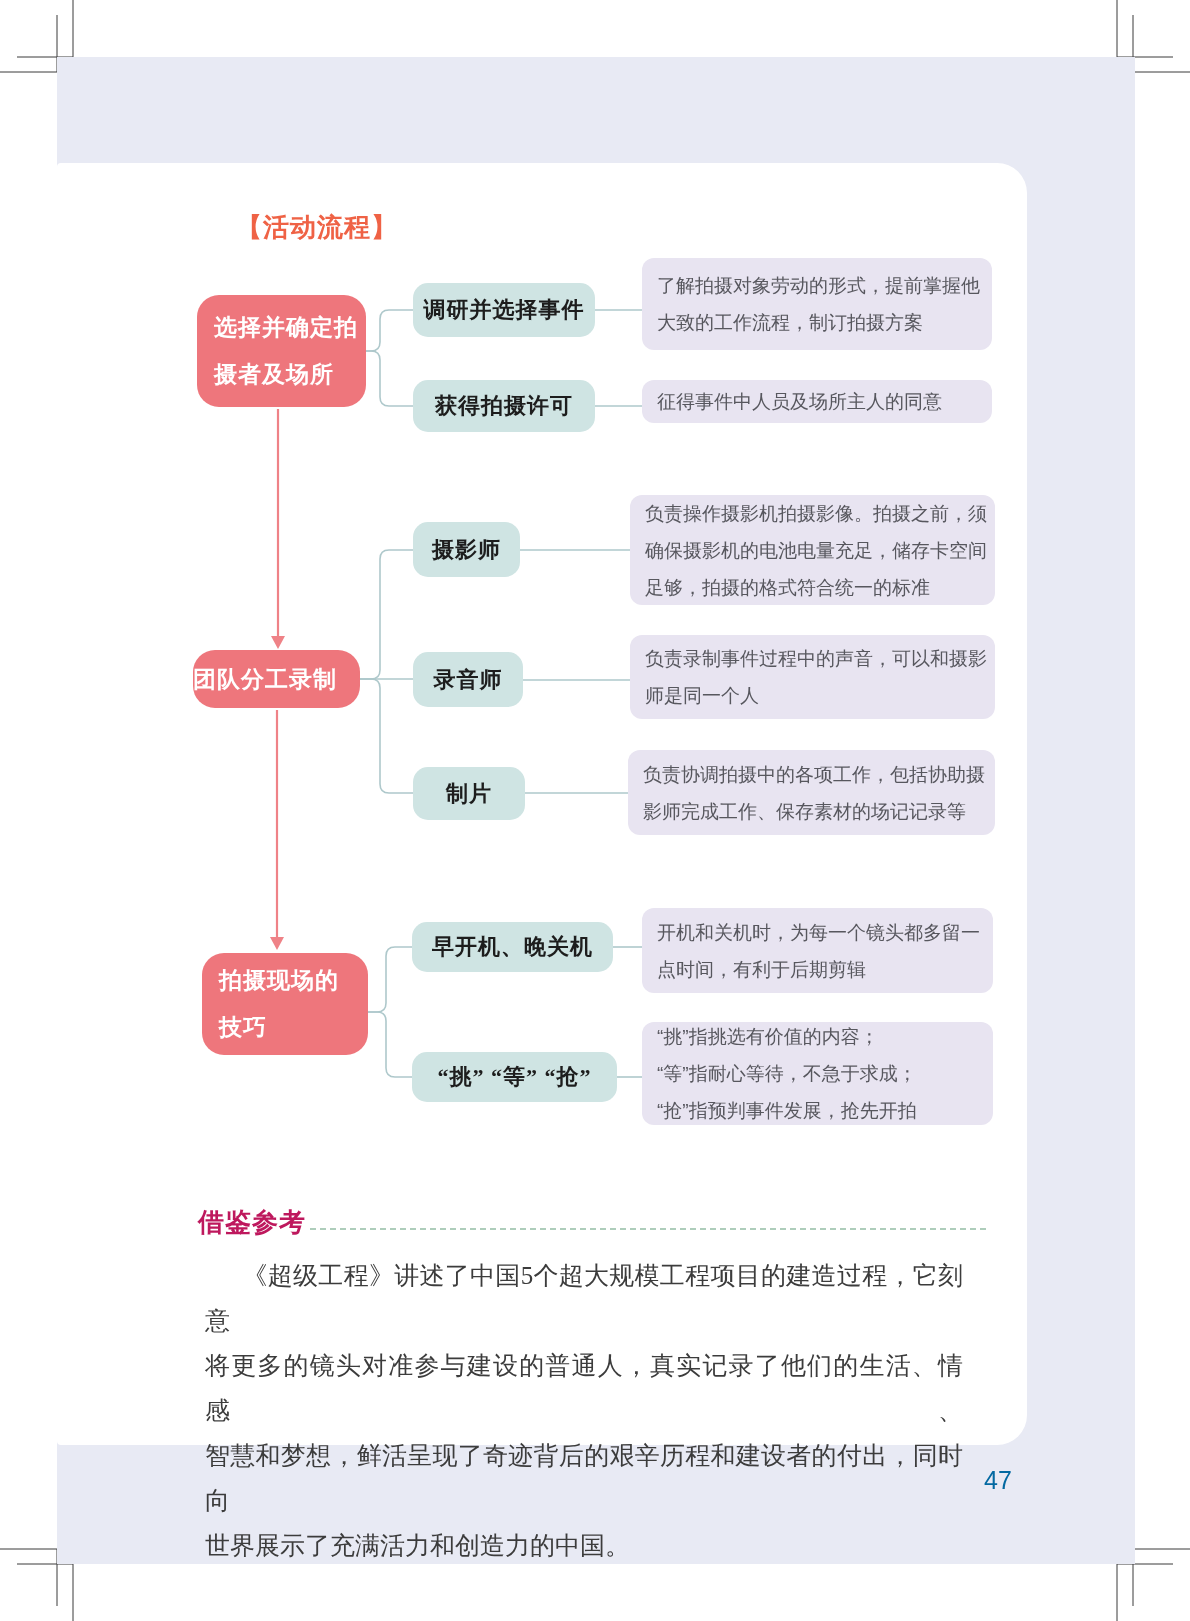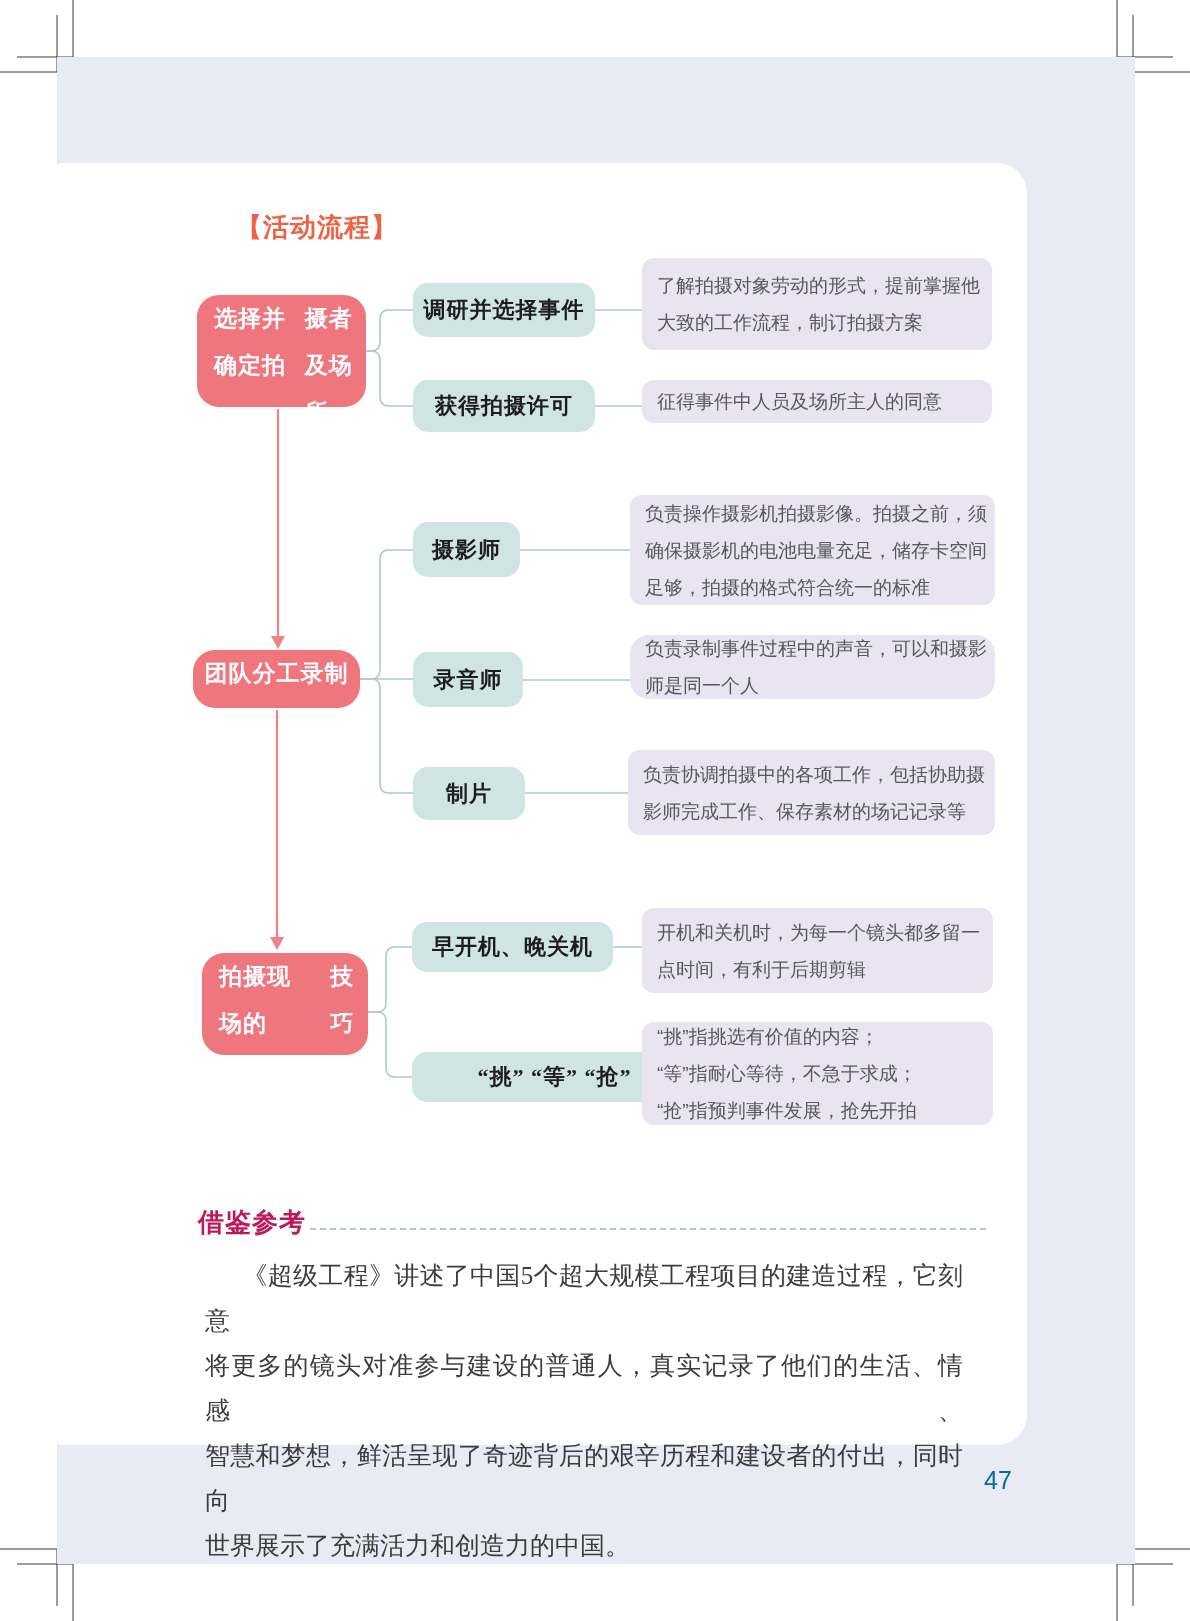--- a/index.html
+++ b/index.html
@@ -34,21 +34,21 @@
   }
   .svg-layer { position: absolute; left: 0; top: 0; }
   .stage {
     position: absolute;
     background: #ee767c;
     border-radius: 22px;
     color: #ffffff;
     font-weight: bold;
     font-size: 23px;
     display: flex;
-    flex-direction: row;
+    flex-direction: column;
     justify-content: center;
   }
   .stage .line { line-height: 47px; padding-left: 17px; letter-spacing: 1px; }
   .stage.center .line { padding-left: 0; text-align: left; }
   .branch {
     position: absolute;
     background: #cfe4e3;
     border-radius: 15px;
     display: flex;
     align-items: center;
@@ -183,40 +183,40 @@
   <div class="stage center" style="left:193px; top:650px; width:167px; height:58px;">
     <div class="line">团队分工录制</div>
   </div>
   <div class="branch" style="left:413px; top:522px; width:107px; height:55px;">摄影师</div>
   <div class="note" style="left:630px; top:495px; width:365px; height:110px;justify-content:center;">
     <div class="nline">负责操作摄影机拍摄影像。拍摄之前，须</div>
     <div class="nline">确保摄影机的电池电量充足，储存卡空间</div>
     <div class="nline">足够，拍摄的格式符合统一的标准</div>
   </div>
   <div class="branch" style="left:413px; top:652px; width:110px; height:55px;">录音师</div>
-  <div class="note" style="left:630px; top:635px; width:365px; height:64px;border-radius:19px;">
+  <div class="note" style="left:630px; top:635px; width:365px; height:84px;">
     <div class="nline">负责录制事件过程中的声音，可以和摄影</div>
     <div class="nline">师是同一个人</div>
   </div>
   <div class="branch" style="left:413px; top:767px; width:112px; height:53px;">制片</div>
   <div class="note" style="left:628px; top:750px; width:367px; height:85px;">
     <div class="nline">负责协调拍摄中的各项工作，包括协助摄</div>
     <div class="nline">影师完成工作、保存素材的场记记录等</div>
   </div>
 
   <div class="stage" style="left:202px; top:953px; width:166px; height:102px;">
     <div class="line">拍摄现场的</div>
     <div class="line">技巧</div>
   </div>
   <div class="branch" style="left:412px; top:922px; width:201px; height:50px;">早开机、晚关机</div>
   <div class="note" style="left:642px; top:908px; width:351px; height:85px;">
     <div class="nline">开机和关机时，为每一个镜头都多留一</div>
     <div class="nline">点时间，有利于后期剪辑</div>
   </div>
-  <div class="branch" style="left:412px; top:1052px; width:205px; height:50px;padding-left:40px;">“挑” “等” “抢”</div>
+  <div class="branch" style="left:412px; top:1052px; width:205px; height:50px;">“挑” “等” “抢”</div>
   <div class="note" style="left:642px; top:1022px; width:351px; height:103px;">
     <div class="nline">“挑”指挑选有价值的内容；</div>
     <div class="nline">“等”指耐心等待，不急于求成；</div>
     <div class="nline">“抢”指预判事件发展，抢先开拍</div>
   </div>
 
   <div class="ref-heading">借鉴参考</div>
   <div class="ref-divider"></div>
   <div class="ref-paragraph">
     <div class="pline just indent">《超级工程》讲述了中国5个超大规模工程项目的建造过程，它刻意</div>

